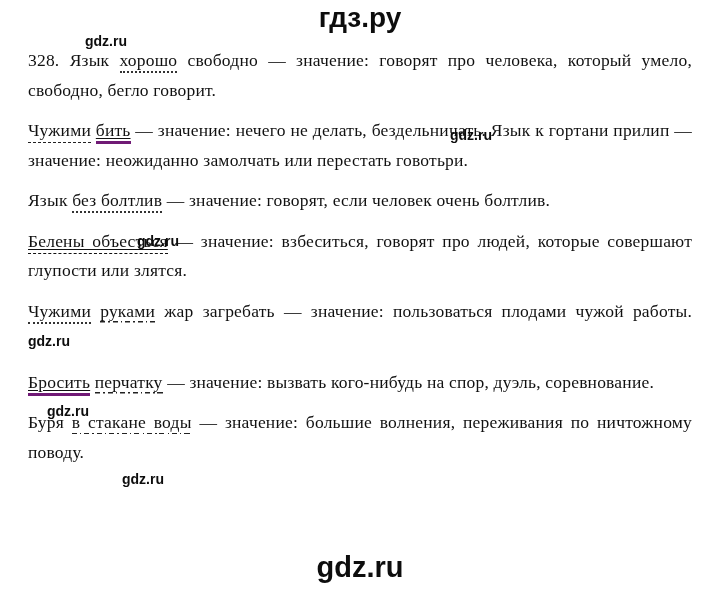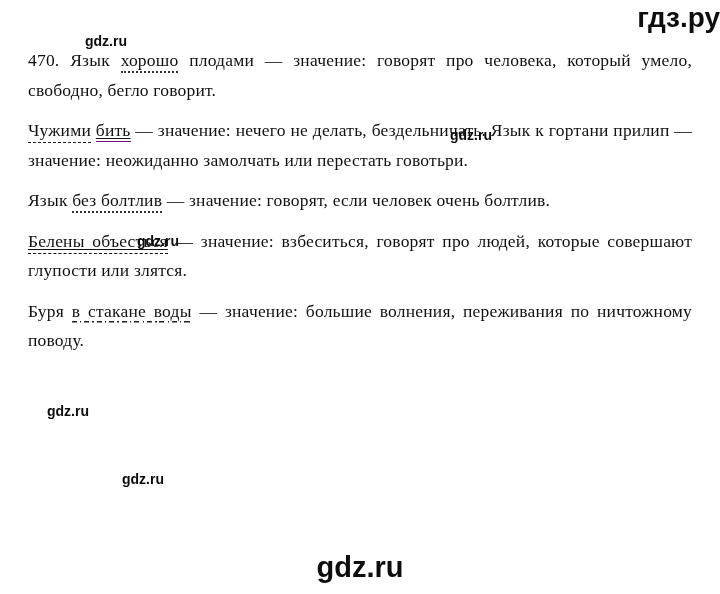--- a/index.html
+++ b/index.html
@@ -3,40 +3,40 @@
 <meta charset="utf-8">
 <style>
   html,body{margin:0;padding:0;}
   body{
     width:720px;height:594px;
     background:#ffffff;color:#111;
     font-family:"Liberation Serif","DejaVu Serif",serif;
     position:relative;overflow:hidden;
   }
   .site-header{
-    text-align:right;
+    text-align:center;
     font-family:"Liberation Sans","DejaVu Sans",sans-serif;
     font-weight:bold;font-size:28px;line-height:30px;
     padding-top:3px;color:#0d0d0d;
   }
   .content{
     padding:13px 28px 0 28px;
     font-size:17.5px;
   }
   .para{
     margin:0 0 11px 0;
     line-height:29.5px;
     text-align:justify;
     letter-spacing:.2px;
   }
   .para:nth-of-type(8){}
   .u-solid{text-underline-offset:3px;}
   .u-double{
     text-decoration:underline;text-underline-offset:2px;
-    border-bottom:1px solid #701a75;padding-bottom:1px;
+    border-bottom:3px solid #701a75;padding-bottom:1px;
   }
   .u-soliddash{
     text-decoration:underline;text-underline-offset:2px;
     border-bottom:1px dashed #111;padding-bottom:2px;
   }
   .u-dotted{border-bottom:2px dotted #333;padding-bottom:1px;}
   .u-dashed{border-bottom:1.5px dashed #222;padding-bottom:2px;}
   .u-dashdot{
     background-image:repeating-linear-gradient(90deg,#222 0,#222 5px,transparent 5px,transparent 8px,#222 8px,#222 9.5px,transparent 9.5px,transparent 12.5px);
     background-size:100% 1.5px;background-repeat:no-repeat;background-position:0 100%;
@@ -59,24 +59,26 @@
     font-family:"Liberation Sans","DejaVu Sans",sans-serif;
     font-weight:bold;font-size:29px;color:#0d0d0d;
   }
 </style>
 </head>
 <body>
 
 <div class="site-header">гдз.ру</div>
 
 <div class="content">
-    <p class="para"><span>470. </span><span class="u-solid">Язык</span><span> </span><span class="u-dotted">хорошо</span><span> </span><span class="u-solid">плодами</span><span> — значение: говорят про человека, который умело, свободно, бегло говорит.</span></p>
+    <p class="para"><span>328. </span><span class="u-solid">Язык</span><span> </span><span class="u-dotted">хорошо</span><span> </span><span class="u-solid">свободно</span><span> — значение: говорят про человека, который умело, свободно, бегло говорит.</span></p>
     <p class="para"><span class="u-dashed">Чужими</span><span> </span><span class="u-double">бить</span><span> — значение: нечего не делать, бездельничать. Язык к гортани прилип — значение: неожиданно замолчать или перестать говотьри.</span></p>
     <p class="para"><span class="u-solid">Язык</span><span> </span><span class="u-dotted">без болтлив</span><span> — значение: говорят, если человек очень болтлив.</span></p>
     <p class="para"><span class="u-soliddash">Белены объесться</span><span> — значение: взбеситься, говорят про людей, которые совершают глупости или злятся.</span></p>
+    <p class="para"><span class="u-dotted">Чужими</span><span> </span><span class="u-dashdot">руками</span><span> </span><span class="u-solid">жар</span><span> </span><span class="u-solid">загребать</span><span> — значение: пользоваться плодами чужой работы. </span><span class="u-wm">gdz.ru</span></p>
+    <p class="para"><span class="u-double">Бросить</span><span> </span><span class="u-dashdot">перчатку</span><span> — значение: вызвать кого-нибудь на спор, дуэль, соревнование.</span></p>
     <p class="para"><span class="u-solid">Буря</span><span> </span><span class="u-dashdot">в стакане воды</span><span> — значение: большие волнения, переживания по ничтожному поводу.</span></p>
   </div>
 
 <div class="wm wm-1">gdz.ru</div>
 <div class="wm wm-2">gdz.ru</div>
 <div class="wm wm-3">gdz.ru</div>
 <div class="wm wm-5">gdz.ru</div>
 <div class="wm wm-6">gdz.ru</div>
 
 <div class="site-footer">gdz.ru</div>

